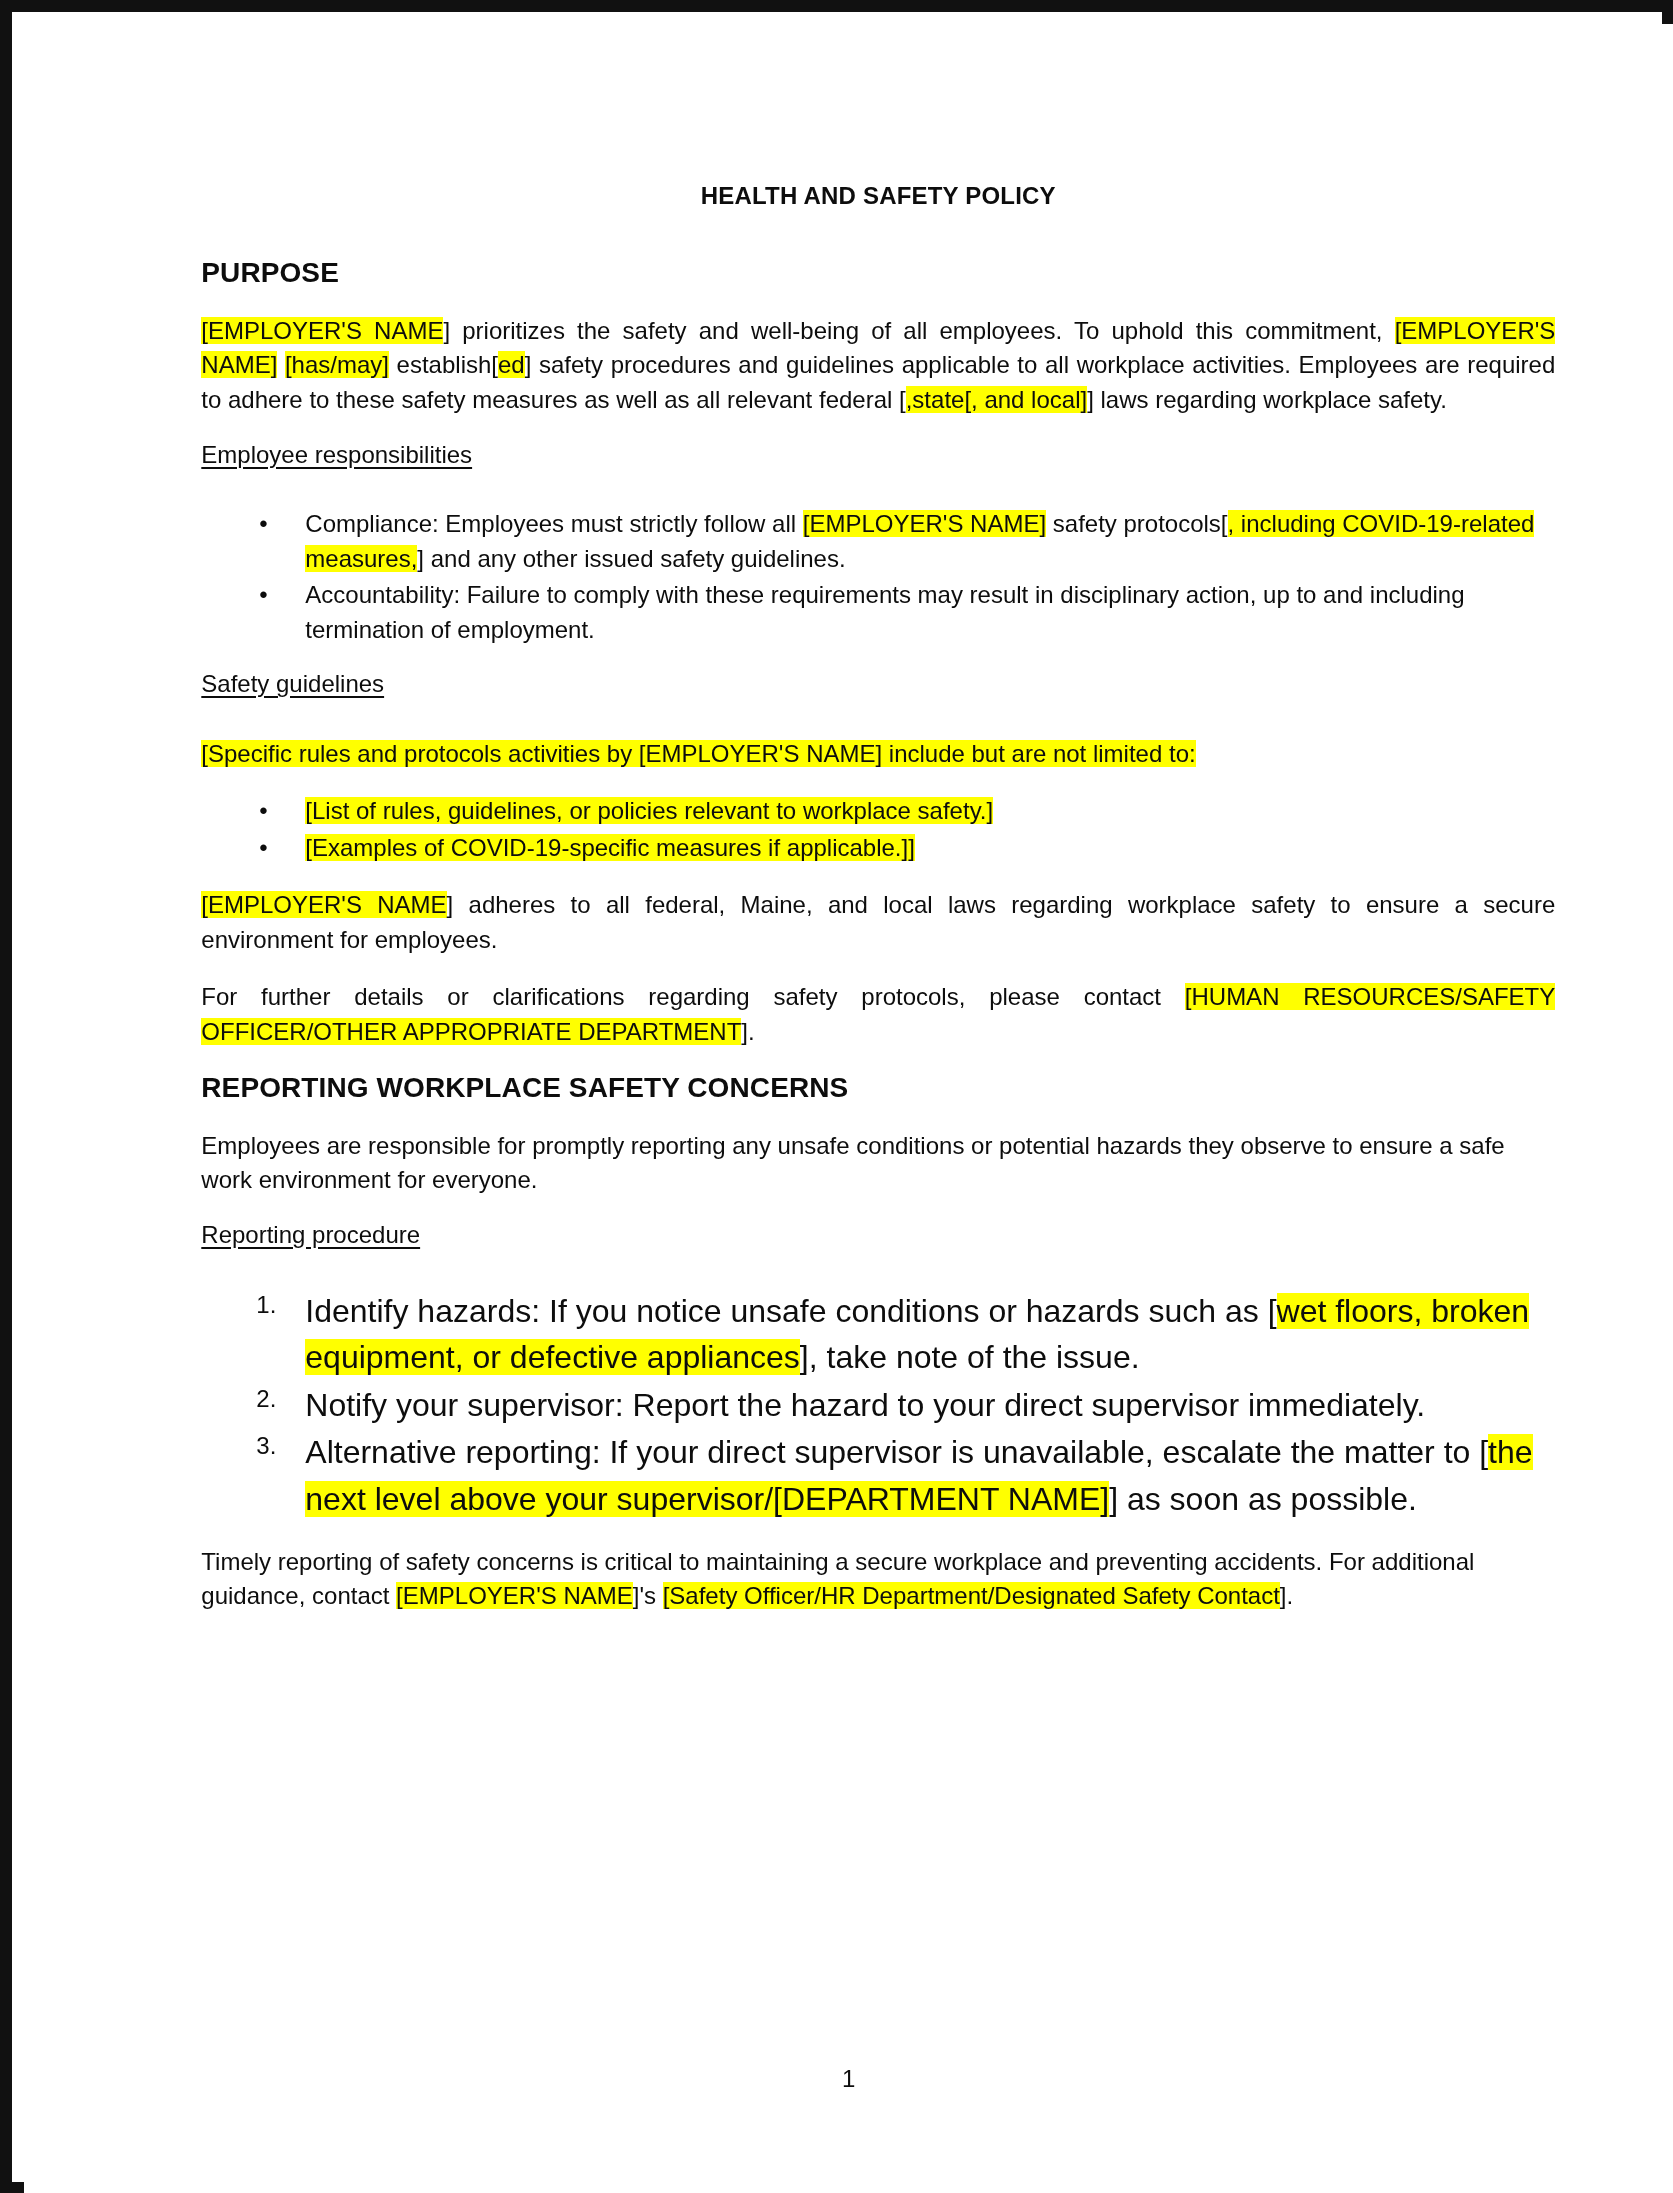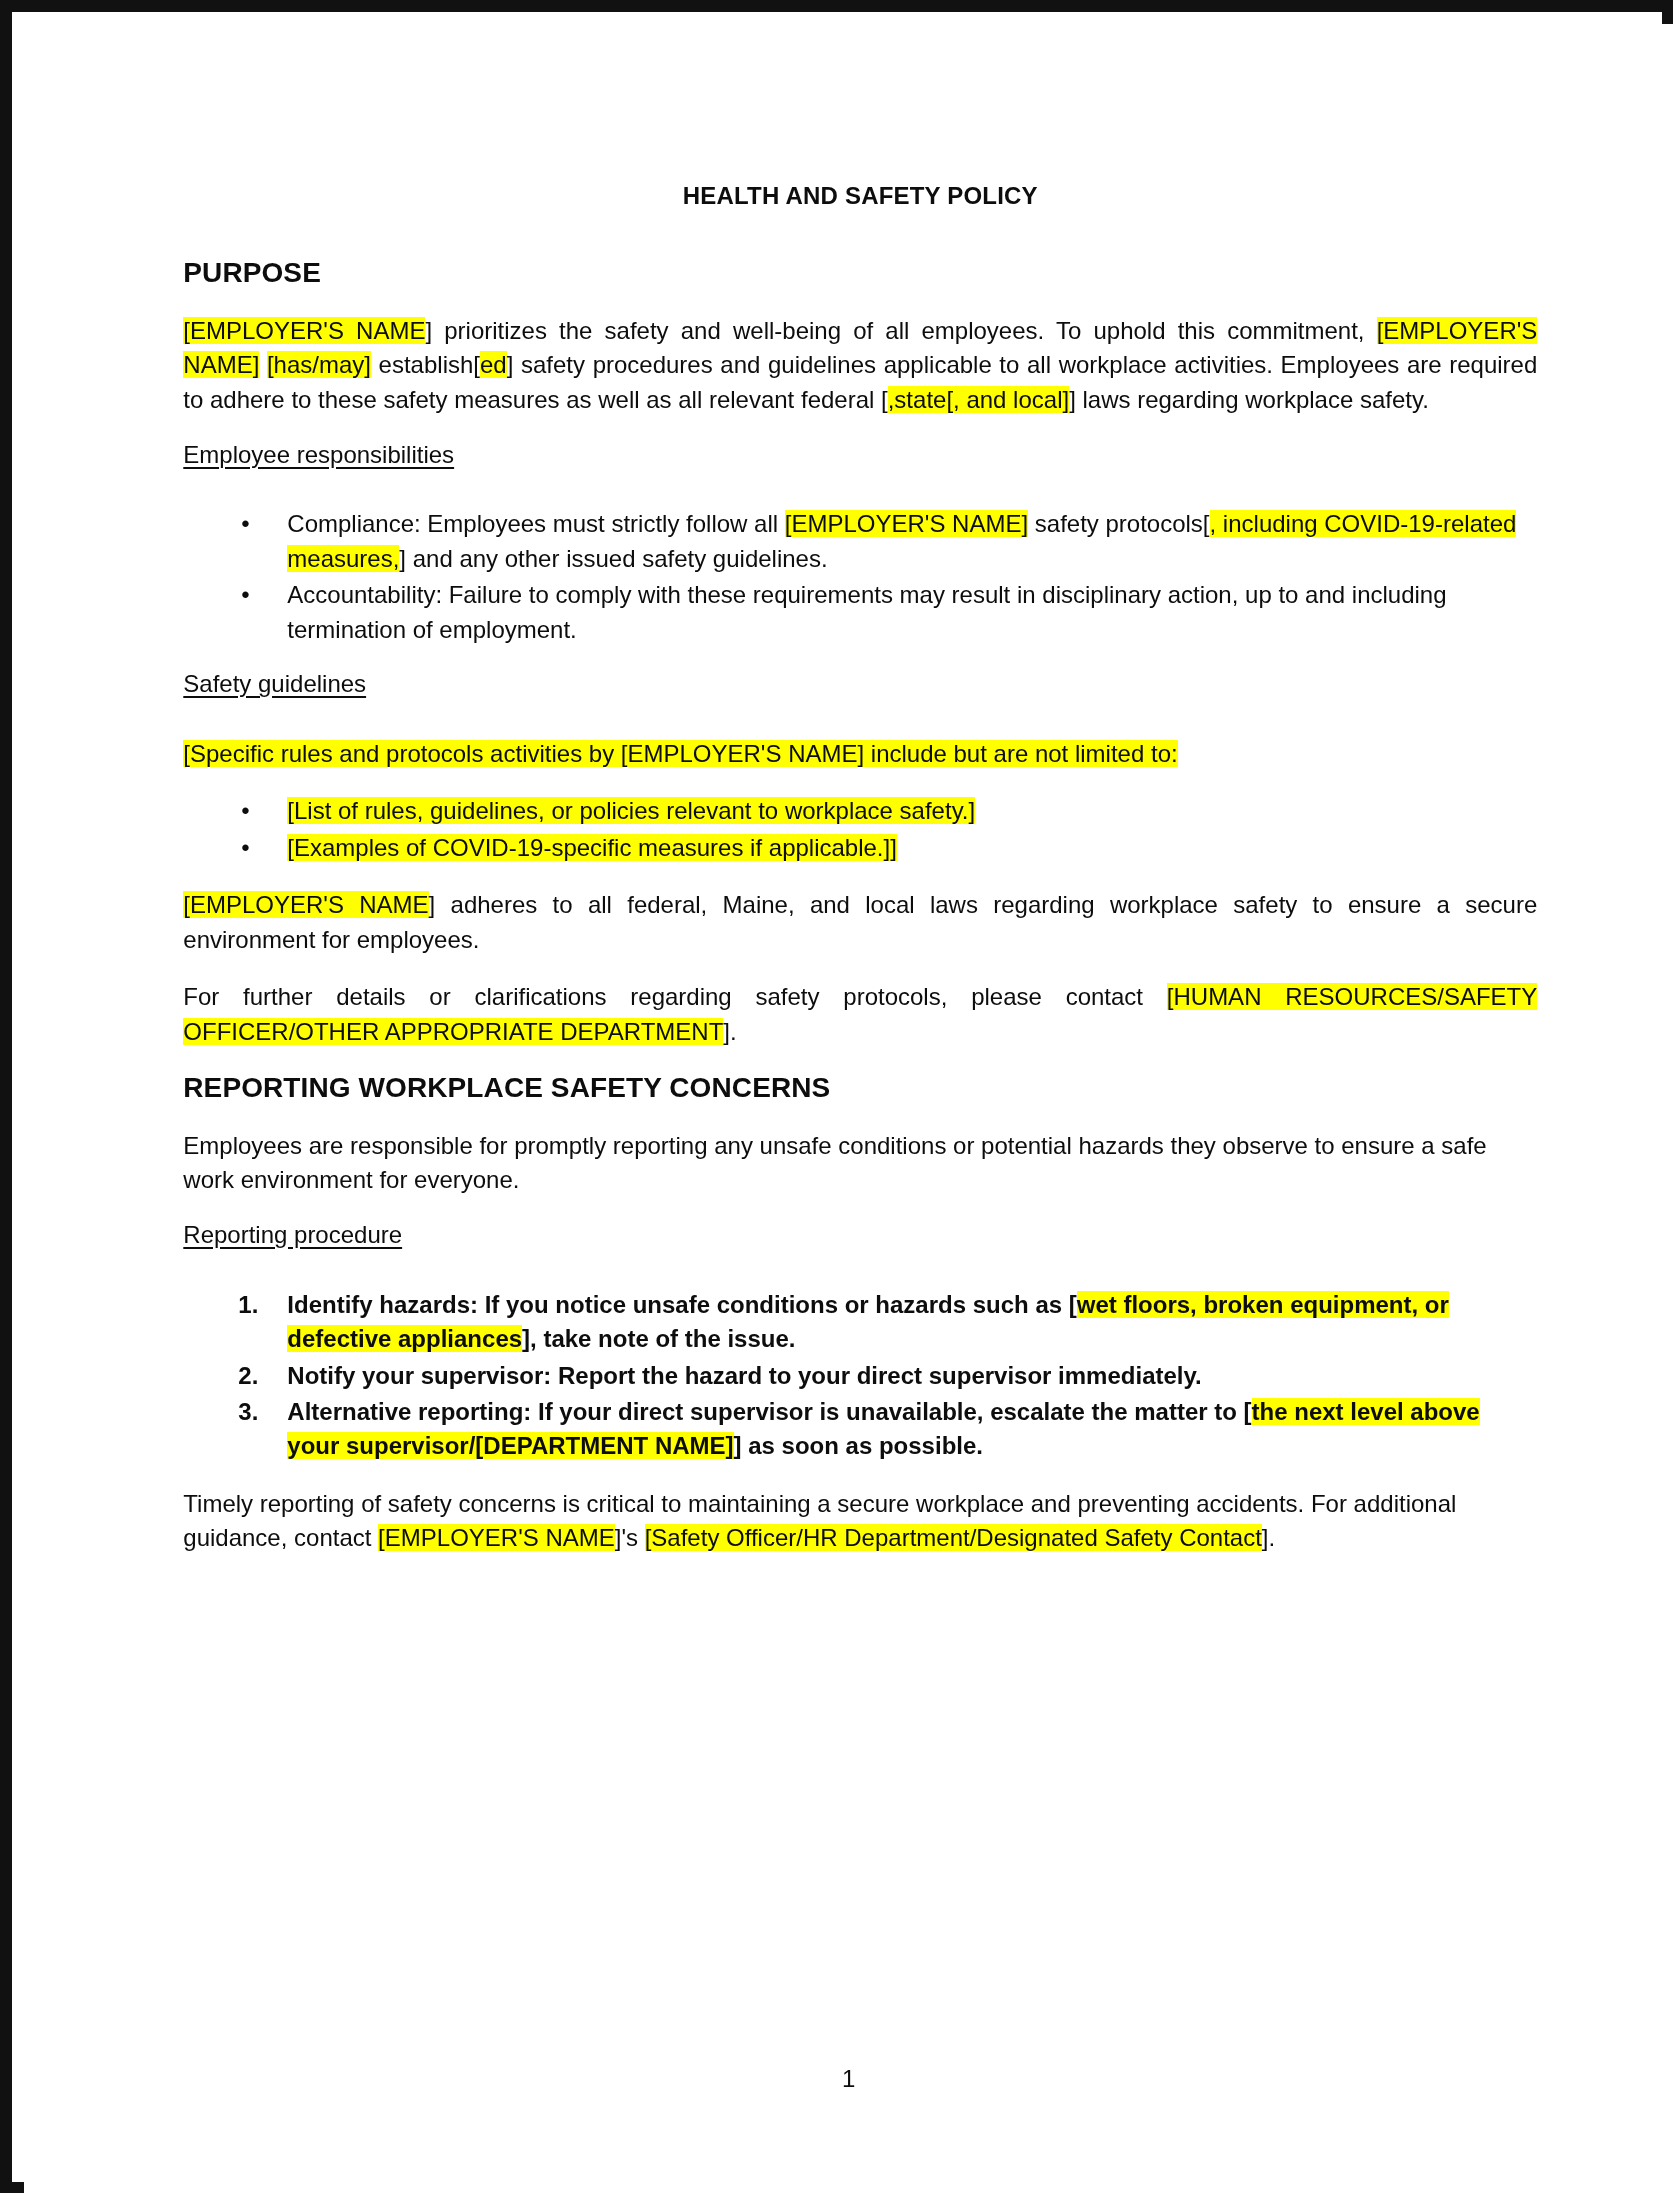--- a/index.html
+++ b/index.html
@@ -31,21 +31,21 @@
     left: 12.3px;
     top: 12.3px;
     width: 1649px;
     height: 2169px;
     background: #ffffff;
     box-sizing: border-box;
   }
 
   .content {
     position: absolute;
-    left: 159px;
+    left: 177px;
     top: 158px;
     width: 1354px;
   }
 
   .doc-title {
     text-align: center;
     font-weight: bold;
     font-size: 24px;
     letter-spacing: 0.2px;
     color: #0d0d0d;
@@ -115,26 +115,25 @@
     color: #0d0d0d;
   }
 
   ol.numbers {
     list-style: none;
     counter-reset: step;
   }
 
   ol.numbers > li {
     position: relative;
-    font-size: 24px;
+    font-size: 32px;
     line-height: 1.44;
     color: #0d0d0d;
     margin: 0 0 1.8px 0;
     counter-increment: step;
-    font-weight: bold;
   }
 
   ol.numbers > li::before {
     content: counter(step) ".";
     position: absolute;
     left: -49px;
     top: 0;
     font-size: 24px;
     line-height: 1.44;
     color: #0d0d0d;

